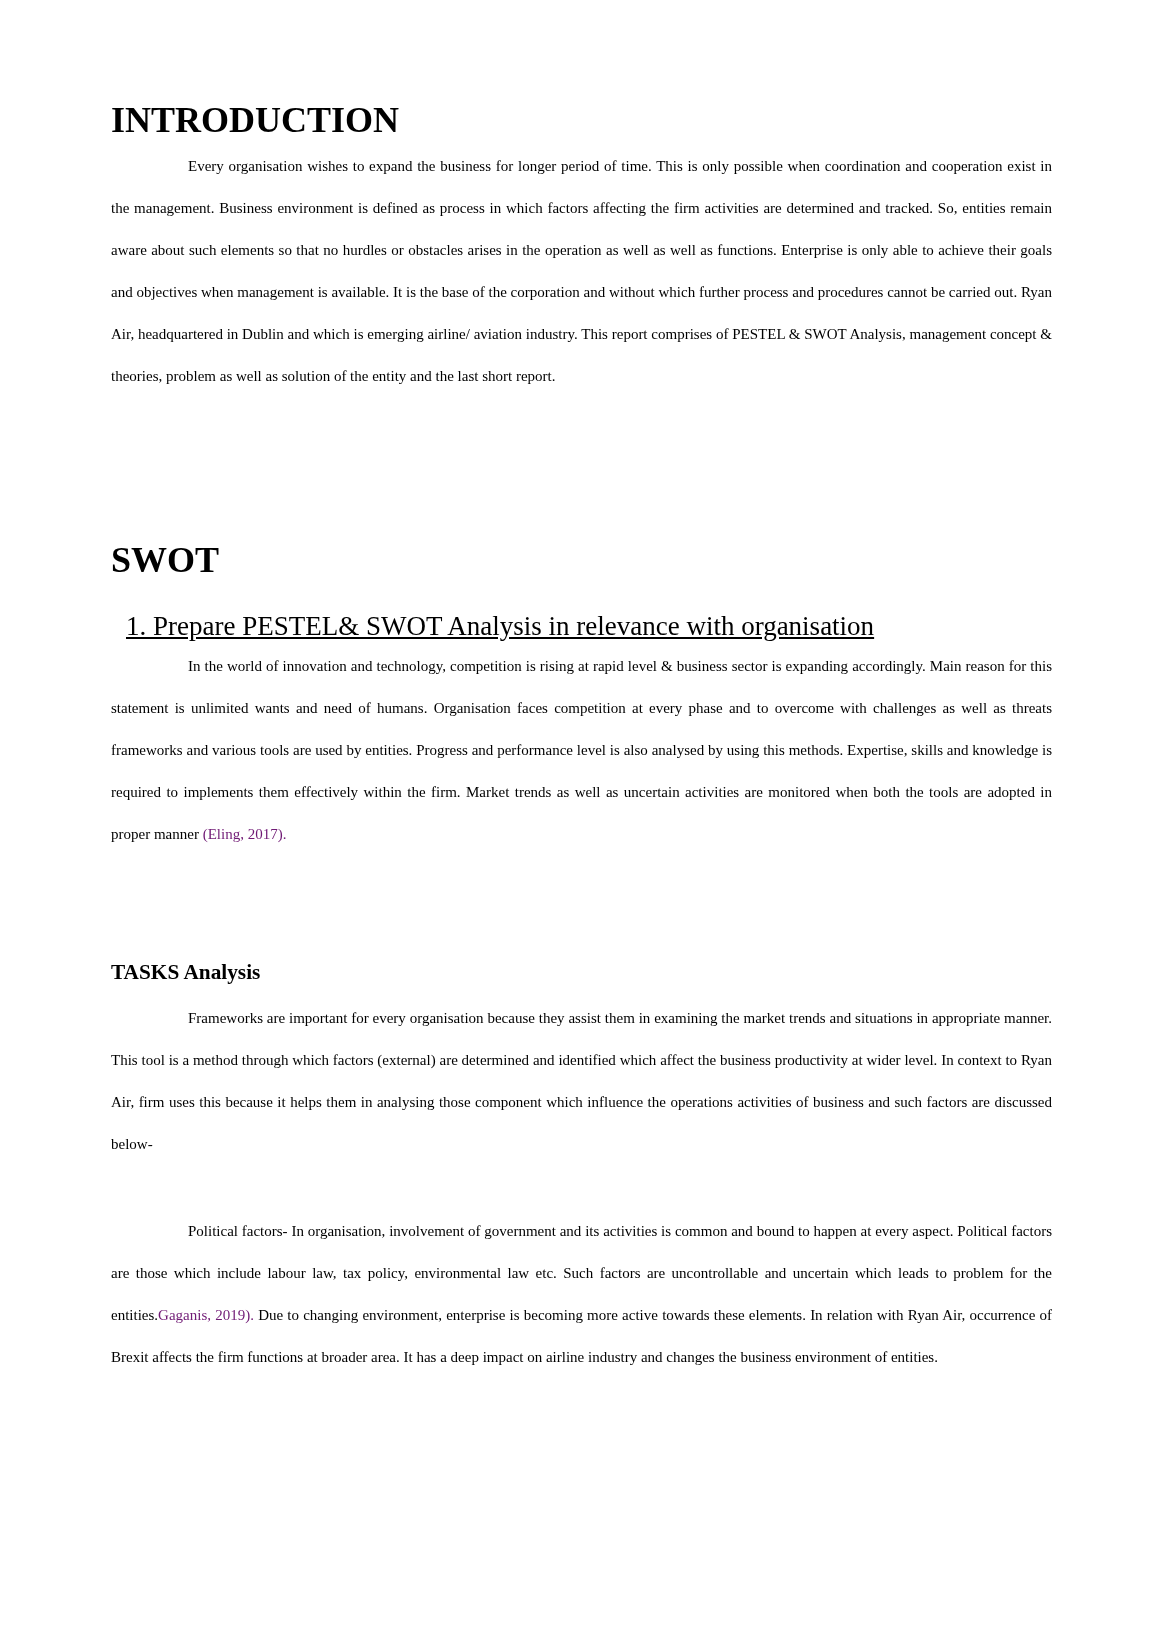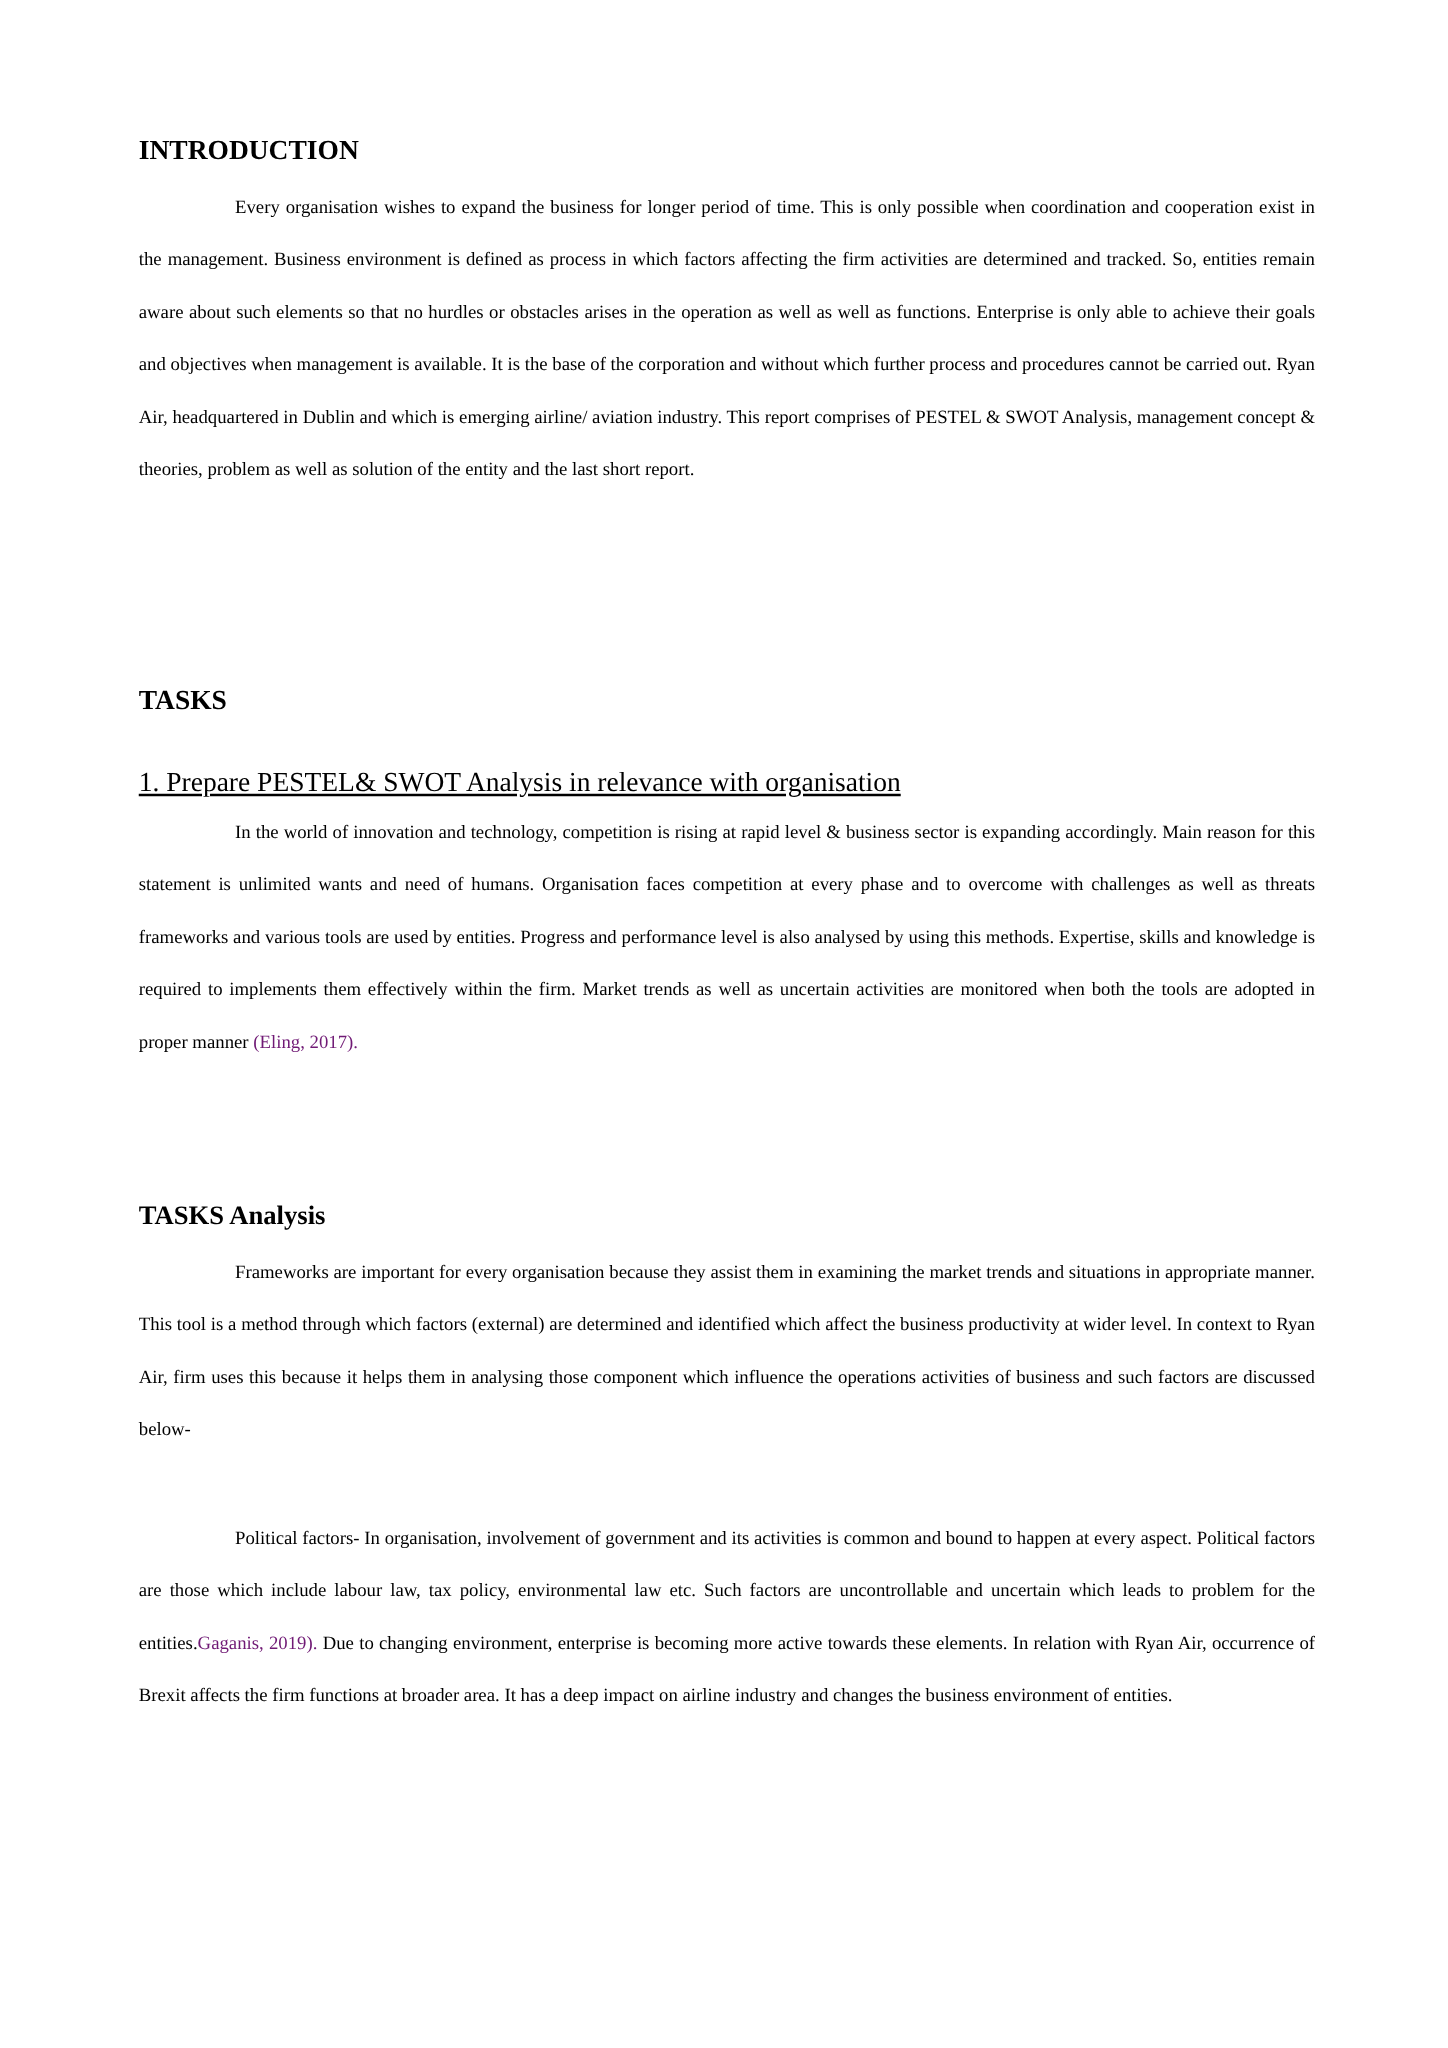--- a/index.html
+++ b/index.html
@@ -18,39 +18,39 @@
     .page {
       position: absolute;
       left: 111px;
       top: 0;
       width: 941px;
     }
     .h1 {
       position: absolute;
       left: 0;
       font-weight: bold;
-      font-size: 22px;
+      font-size: 36px;
       line-height: 30px;
       margin: 0;
     }
     .para {
       position: absolute;
       left: 0;
       width: 941px;
       margin: 0;
       font-size: 15px;
       line-height: 42px;
       text-align: justify;
       text-align-last: left;
     }
     .indent { text-indent: 77px; }
     .sub-heading {
       position: absolute;
-      left: 0;
-      font-size: 22px;
+      left: 15px;
+      font-size: 27px;
       line-height: 28px;
       text-decoration: underline;
       margin: 0;
     }
     .bold-heading {
       position: absolute;
       left: 0;
       font-size: 21.3px;
       line-height: 28px;
       font-weight: bold;
@@ -61,21 +61,21 @@
   </style>
 </head>
 <body>
 
 <div class="page">
 
   <h1 class="h1" style="top:105px;">INTRODUCTION</h1>
 
   <p class="para indent" style="top:145px;">Every organisation wishes to expand the business for longer period of time. This is only possible when coordination and cooperation exist in the management. Business environment is defined as process in which factors affecting the firm activities are determined and tracked. So, entities remain aware about such elements so that no hurdles or obstacles arises in the operation as well as well as functions. Enterprise is only able to achieve their goals and objectives when management is available. It is the base of the corporation and without which further process and procedures cannot be carried out. Ryan Air, headquartered in Dublin and which is emerging airline/ aviation industry. This report comprises of PESTEL &amp; SWOT Analysis, management concept &amp; theories, problem as well as solution of the entity and the last short report.</p>
 
-  <h1 class="h1" style="top:545px;">TASKS</h1>
+  <h1 class="h1" style="top:545px;">SWOT</h1>
 
   <p class="sub-heading" style="top:612px;">1. Prepare PESTEL&amp; SWOT Analysis in relevance with organisation</p>
 
   <p class="para indent" style="top:645px;"><span>In the world of innovation and technology, competition is rising at rapid level &amp; business sector is expanding accordingly. Main reason for this statement is unlimited wants and need of humans. Organisation faces competition at every phase and to overcome with challenges as well as threats frameworks and various tools are used by entities. Progress and performance level is also analysed by using this methods. Expertise, skills and knowledge is required to implements them effectively within the firm. Market trends as well as uncertain activities are monitored when both the tools are adopted in proper manner </span><span class="cite">(Eling, 2017).</span></p>
 
   <p class="bold-heading" style="top:958px;">TASKS Analysis</p>
 
   <p class="para indent" style="top:997px;">Frameworks are important for every organisation because they assist them in examining the market trends and situations in appropriate manner. This tool is a method through which factors (external) are determined and identified which affect the business productivity at wider level. In context to Ryan Air, firm uses this because it helps them in analysing those component which influence the operations activities of business and such factors are discussed below-</p>
 
   <p class="para indent" style="top:1210px;"><b>Political factors-</b><span> In organisation, involvement of government and its activities is common and bound to happen at every aspect. Political factors are those which include labour law, tax policy, environmental law etc. Such factors are uncontrollable and uncertain which leads to problem for the entities.</span><span class="cite">Gaganis, 2019).</span><span> Due to changing environment, enterprise is becoming more active towards these elements. In relation with Ryan Air, occurrence of Brexit affects the firm functions at broader area. It has a deep impact on airline industry and changes the business environment of entities.</span></p>

